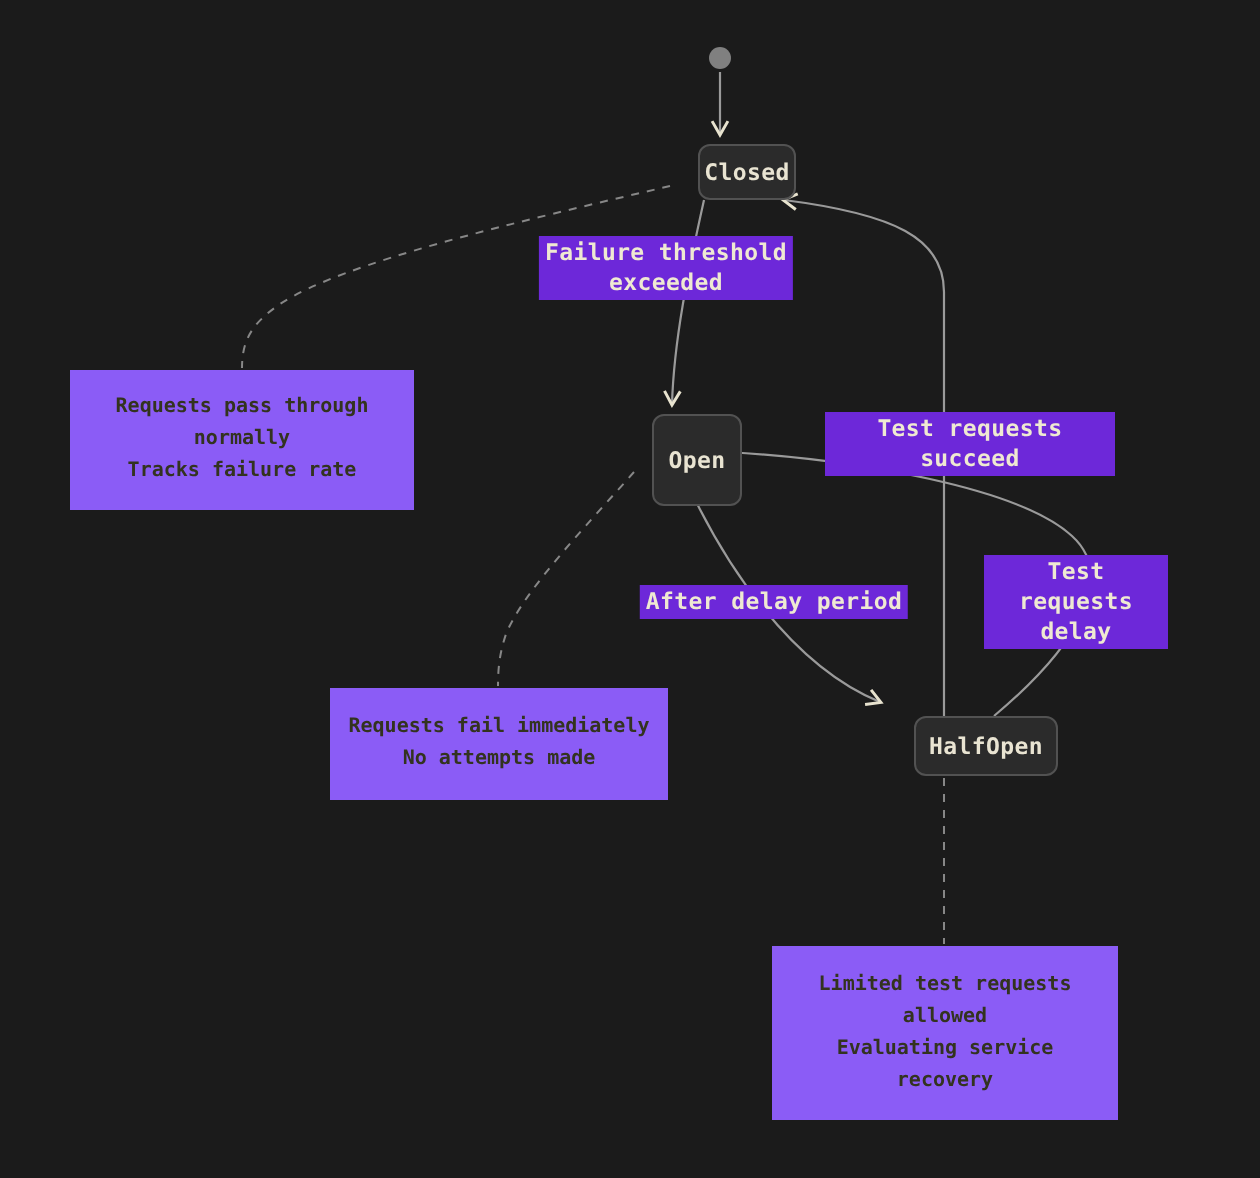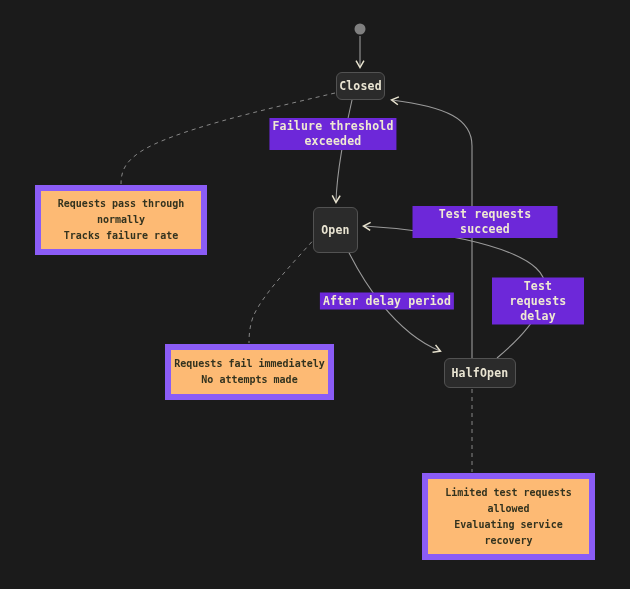--- a/index.html
+++ b/index.html
@@ -17,55 +17,56 @@
   .state-node{
     position:absolute;z-index:3;
     background:#2b2b2b;
     border:1px solid #525252;
     border-radius:6px;
     color:#e9e4d2;
     font-size:11.5px;font-weight:700;
     display:flex;align-items:center;justify-content:center;
     box-sizing:border-box;
     letter-spacing:0.2px;
+    margin-left:13px;
   }
   .edge-label{
     position:absolute;z-index:2;
     transform:translate(-50%,-50%);
     color:#efe9d2;
     background:#6d28d9;
     font-size:11.5px;font-weight:700;
     line-height:15px;
     white-space:pre-line;
     text-align:center;
     padding:1px 3px;
     letter-spacing:0.2px;
   }
   .note{
     position:absolute;z-index:3;
-    background:#fdba74;
+    background:#8b5cf6;
     border:6px solid #8b5cf6;
     color:#33331f;
     font-size:10px;font-weight:700;
     line-height:16px;
     white-space:pre-line;
     text-align:center;
     display:flex;align-items:center;justify-content:center;
     box-sizing:border-box;
   }
   #node-closed{left:336px;top:72px;width:49px;height:28px;}
   #node-open{left:313px;top:207px;width:45px;height:46px;}
   #node-halfopen{left:444px;top:358px;width:72px;height:30px;}
   #label-closed-open{left:333px;top:134px;}
   #label-halfopen-closed{left:485px;top:222px;}
   #label-open-halfopen{left:387px;top:301px;}
   #label-halfopen-open{left:538px;top:301px;}
   #note-closed{left:35px;top:185px;width:172px;height:70px;}
   #note-open{left:165px;top:344px;width:169px;height:56px;}
-  #note-halfopen{left:386px;top:473px;width:173px;height:87px;margin-left:36px;}
+  #note-halfopen{left:386px;top:473px;width:173px;height:87px;}
 </style>
 </head>
 <body>
 
 <div class="canvas">
 
   <svg class="edges-svg" width="630" height="589" viewBox="0 0 630 589">
     <defs>
       <marker id="arrow" viewBox="0 0 10 10" refX="7.5" refY="5" markerWidth="9" markerHeight="9" orient="auto">
         <path d="M1,1 L8,5 L1,9" fill="none" stroke="#e8e3cf" stroke-width="1.5"></path>

